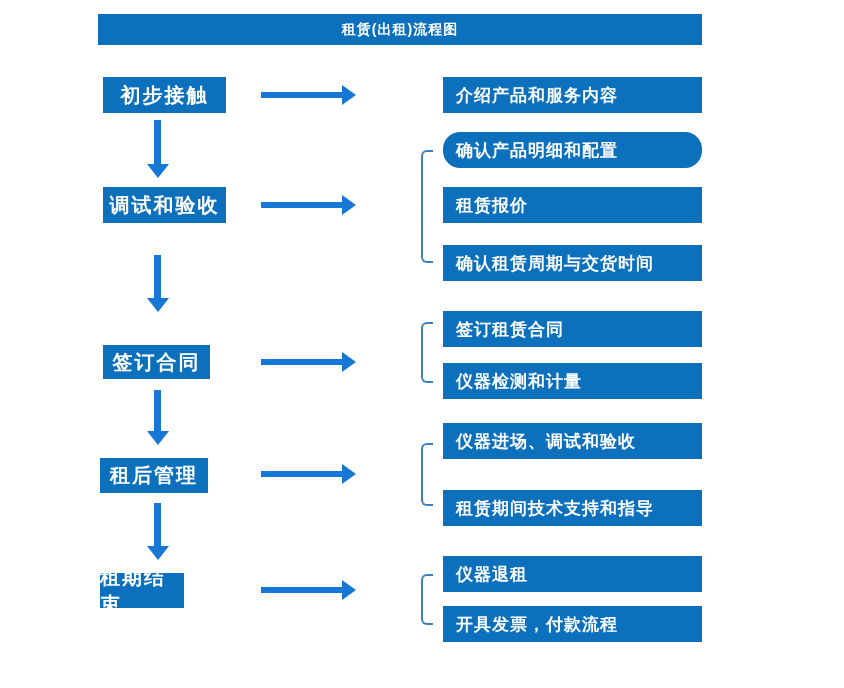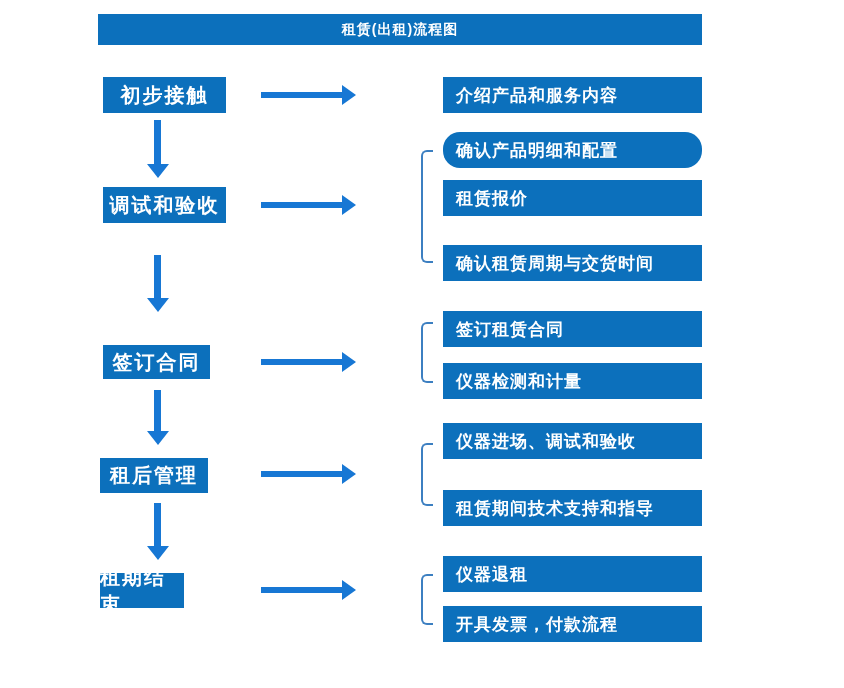--- a/index.html
+++ b/index.html
@@ -150,21 +150,21 @@
   <div class="bracket" style="top:443px;height:63px;"></div>
   <div class="bracket" style="top:574px;height:51px;"></div>
 
   <div class="detail" style="top:77px;">
     <span>介绍产品和服务内容</span>
   </div>
 
   <div class="detail" style="top:132px;border-radius:17px;">
     <span>确认产品明细和配置</span>
   </div>
-  <div class="detail" style="top:180px;">
+  <div class="detail" style="top:187px;">
     <span>租赁报价</span>
   </div>
   <div class="detail" style="top:245px;">
     <span>确认租赁周期与交货时间</span>
   </div>
 
   <div class="detail" style="top:311px;">
     <span>签订租赁合同</span>
   </div>
   <div class="detail" style="top:363px;">

